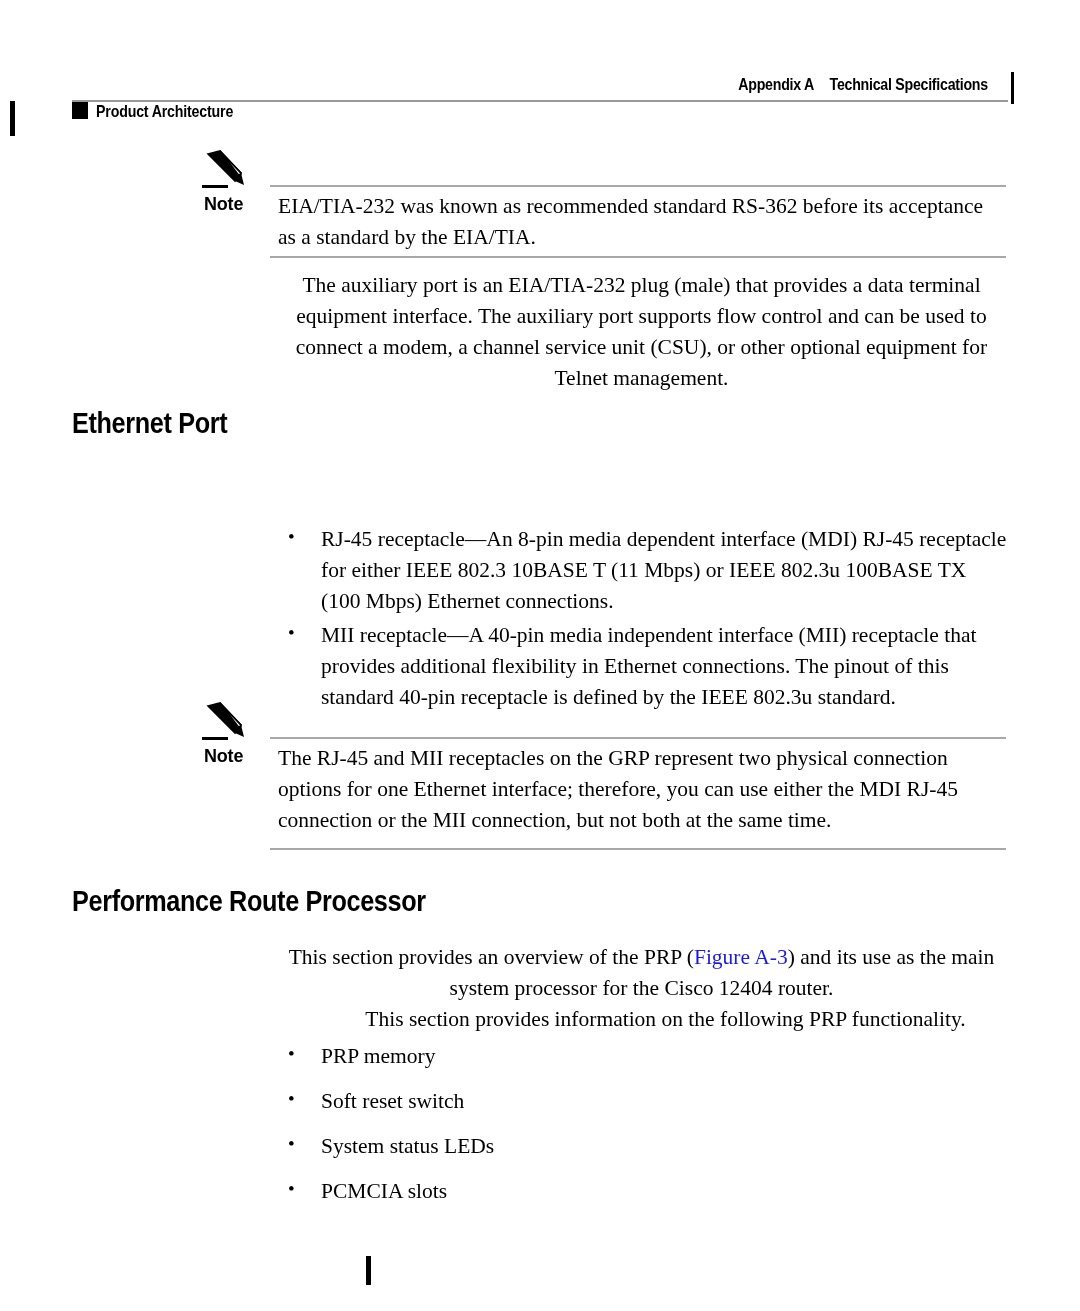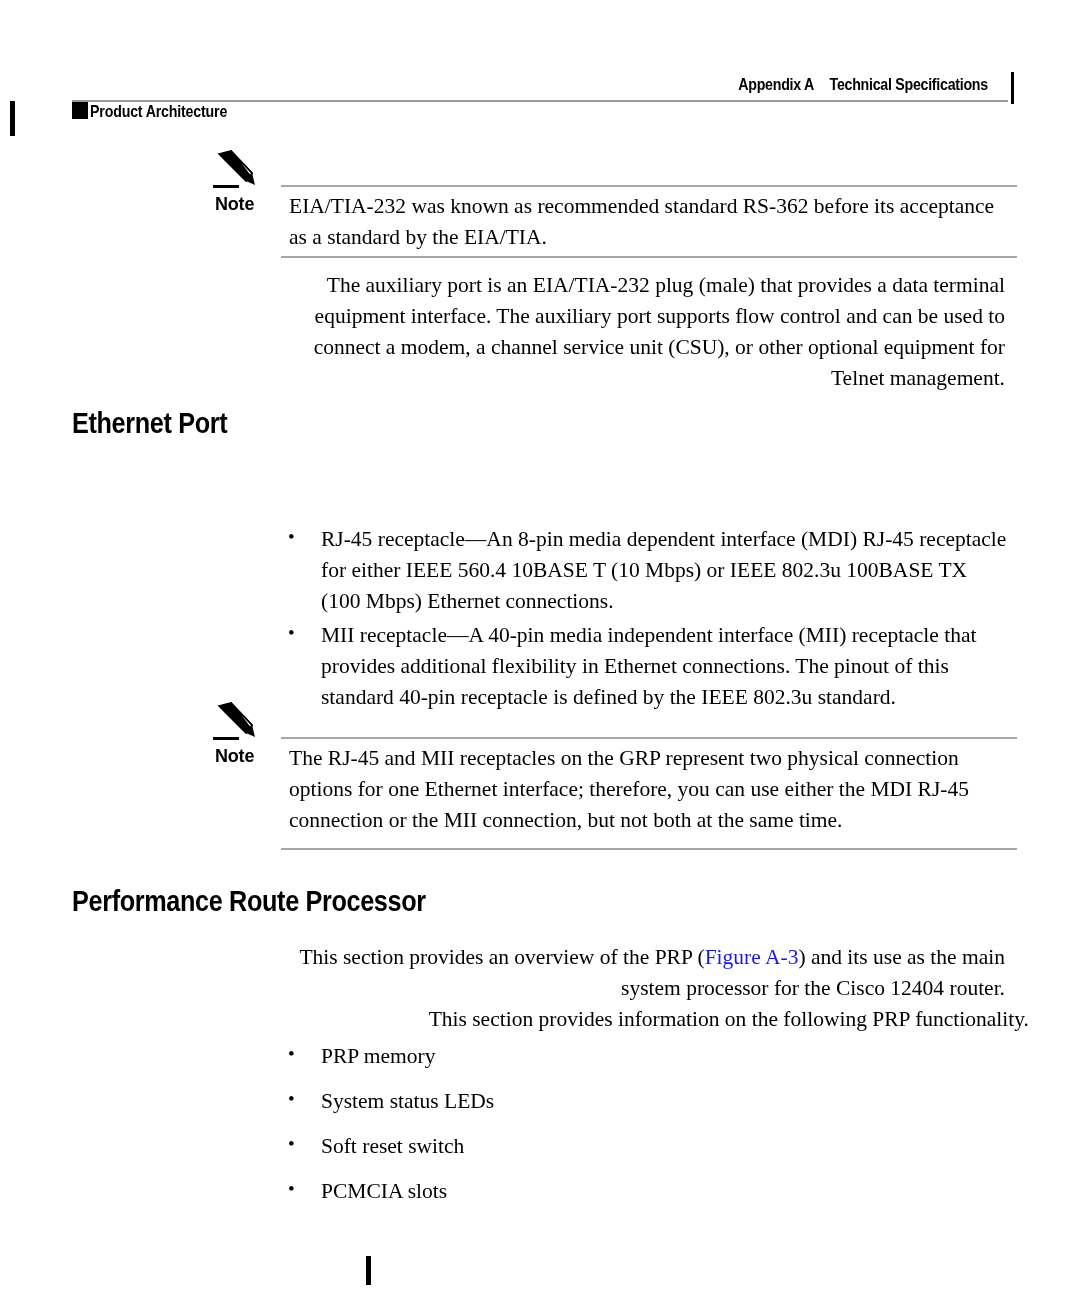--- a/index.html
+++ b/index.html
@@ -61,21 +61,21 @@
     top: 28px;
     width: 3px;
     height: 32px;
     background: #000000;
   }
   .header-left {
     position: absolute;
     left: 72px;
     top: 58px;
     display: flex;
-    gap: 2px;
+    gap: 8px;
   }
   .header-square {
     width: 16px;
     height: 17px;
     background: #000000;
     flex: none;
   }
   .header-left-label {
     font-family: "Liberation Sans", "DejaVu Sans", sans-serif;
     font-weight: bold;
@@ -97,29 +97,28 @@
   .body-col {
     position: absolute;
     left: 278px;
     width: 727px;
   }
 
   p.body-text {
     margin: 0;
     font-size: 21.5px;
     line-height: 1.44;
-    text-align: right;
+    text-align: center;
   }
 
   
   .note {
     position: absolute;
     left: 200px;
     width: 806px;
-    margin-left: 11px;
   }
   .note-icon {
     position: absolute;
     left: 0px;
     top: 0px;
     width: 52px;
     height: 44px;
   }
   .note-rule-top {
     position: absolute;
@@ -244,21 +243,21 @@
 
   <div class="body-col" style="top:270px;">
     <p class="body-text">The auxiliary port is an EIA/TIA-232 plug (male) that provides a data terminal equipment interface. The auxiliary port supports flow control and can be used to connect a modem, a channel service unit (CSU), or other optional equipment for Telnet management.</p>
   </div>
 
   <h2 class="section-head" style="top:407px;">Ethernet Port</h2>
 
 
   <div class="body-col" style="top:524px; width:730px;">
     <ul class="bullets tight">
-      <li>RJ-45 receptacle—An 8-pin media dependent interface (MDI) RJ-45 receptacle for either IEEE 560.4 10BASE T (10 Mbps) or IEEE 802.3u 100BASE TX (100 Mbps) Ethernet connections.</li>
+      <li>RJ-45 receptacle—An 8-pin media dependent interface (MDI) RJ-45 receptacle for either IEEE 802.3 10BASE T (11 Mbps) or IEEE 802.3u 100BASE TX (100 Mbps) Ethernet connections.</li>
       <li style="margin-top:3px;">MII receptacle—A 40-pin media independent interface (MII) receptacle that provides additional flexibility in Ethernet connections. The pinout of this standard 40-pin receptacle is defined by the IEEE 802.3u standard.</li>
     </ul>
   </div>
 
   <div class="note" style="top:702px; height:148px;">
     <span class="note-icon">
       <svg width="52" height="44" viewBox="0 0 52 44" xmlns="http://www.w3.org/2000/svg">
         <g fill="#000000">
           <path d="M8 4 L20 1 L41 23 L35 31 Z"></path>
           <path d="M20 1 L24 6 L40 27 L41 23 Z" fill="#ffffff" stroke="#000000" stroke-width="1.6"></path>
@@ -280,22 +279,22 @@
     <p class="body-text"><span>This section provides an overview of the PRP (</span><a class="xref" href="#">Figure A-3</a><span>) and its use as the main system processor for the Cisco 12404 router.</span></p>
   </div>
 
   <div class="body-col" style="top:1004px;margin-left:24px;">
     <p class="body-text">This section provides information on the following PRP functionality.</p>
   </div>
 
   <div class="body-col" style="top:1041px;">
     <ul class="bullets spaced">
       <li>PRP memory</li>
+      <li>Soft reset switch</li>
       <li>System status LEDs</li>
-      <li>Soft reset switch</li>
       <li>PCMCIA slots</li>
     </ul>
   </div>
 
   <div class="footer-zone">
     
     
     
     
     

